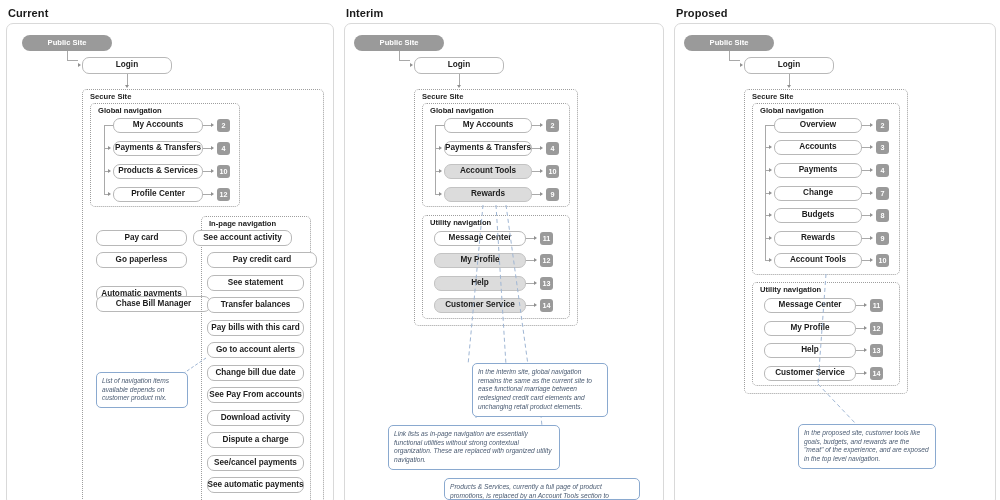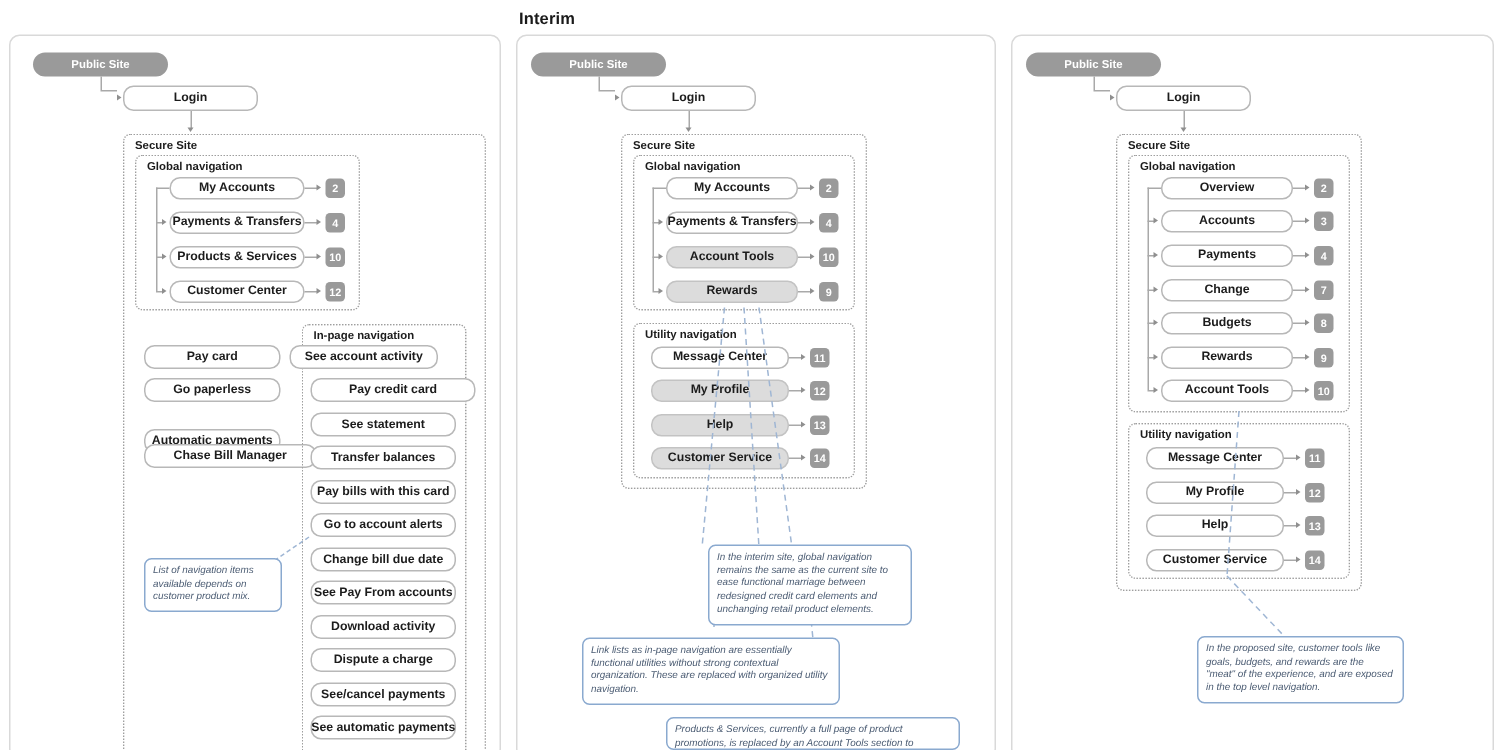--- a/index.html
+++ b/index.html
@@ -95,20 +95,21 @@
   }
   .dash { position: absolute; }
   .dash svg { display: block; overflow: visible; }
 </style>
 </head>
 <body>
 
 <div class="board">
 
   <div class="column" style="left:0;width:338px">
+    <div class="col-title">Current</div>
     <div class="col-card"></div>
 
     <div class="node pill" style="left:22px;top:35px;width:90px;height:16px">Public Site</div>
 
     <div class="ln v" style="left:67px;top:51px;height:9px"></div>
     <div class="ln h" style="left:67px;top:60px;width:11px"></div>
     <div class="arrow-r" style="left:78px;top:62.5px"></div>
 
     <div class="node" style="left:82px;top:57px;width:90px;height:17px">Login</div>
     <div class="ln v" style="left:127px;top:74px;height:12px"></div>
@@ -139,21 +140,21 @@
 
     <div class="ln h" style="left:104px;top:171px;width:5px"></div>
     <div class="arrow-r" style="left:108px;top:168.5px"></div>
     <div class="node" style="left:113px;top:164px;width:90px;height:15px">Products &amp; Services</div>
     <div class="ln h" style="left:203px;top:171px;width:9px"></div>
     <div class="arrow-r" style="left:211px;top:169px"></div>
     <div class="badge" style="left:217px;top:165px">10</div>
 
     <div class="ln h" style="left:104px;top:194px;width:5px"></div>
     <div class="arrow-r" style="left:108px;top:191.5px"></div>
-    <div class="node" style="left:113px;top:187px;width:90px;height:15px">Customer Center</div>
+    <div class="node" style="left:113px;top:187px;width:90px;height:15px">Profile Center</div>
     <div class="ln h" style="left:203px;top:194px;width:9px"></div>
     <div class="arrow-r" style="left:211px;top:192px"></div>
     <div class="badge" style="left:217px;top:188px">12</div>
 
     <div class="node" style="left:96px;top:230px;width:91px;height:16px">Pay card</div>
     <div class="node" style="left:96px;top:252px;width:91px;height:16px">Go paperless</div>
     <div class="node" style="left:96px;top:286px;width:91px;height:16px">Automatic payments</div>
     <div class="node" style="left:96px;top:296px;width:115px;height:16px">Chase Bill Manager</div>
 
     <div class="grp" style="left:201px;top:216px;width:110px;height:293px">
@@ -261,20 +262,21 @@
         <line x1="78" y1="160" x2="88" y2="262" stroke="#9fb6d4" stroke-width="1" stroke-dasharray="4,3"></line>
       </svg>
     </div>
 
     <div class="note" style="left:134px;top:363px;width:136px">In the interim site, global navigation remains the same as the current site to ease functional marriage between redesigned credit card elements and unchanging retail product elements.</div>
     <div class="note" style="left:50px;top:425px;width:172px">Link lists as in-page navigation are essentially functional utilities without strong contextual organization. These are replaced with organized utility navigation.</div>
     <div class="note" style="left:106px;top:478px;width:196px;height:22px;overflow:hidden">Products &amp; Services, currently a full page of product promotions, is replaced by an Account Tools section to</div>
   </div>
 
   <div class="column" style="left:668px;width:332px">
+    <div class="col-title">Proposed</div>
     <div class="col-card"></div>
 
     <div class="node pill" style="left:16px;top:35px;width:90px;height:16px">Public Site</div>
     <div class="ln v" style="left:61px;top:51px;height:9px"></div>
     <div class="ln h" style="left:61px;top:60px;width:11px"></div>
     <div class="arrow-r" style="left:72px;top:62.5px"></div>
 
     <div class="node" style="left:76px;top:57px;width:90px;height:17px">Login</div>
     <div class="ln v" style="left:121px;top:74px;height:12px"></div>
     <div class="arrow-d" style="left:118.5px;top:85px"></div>

